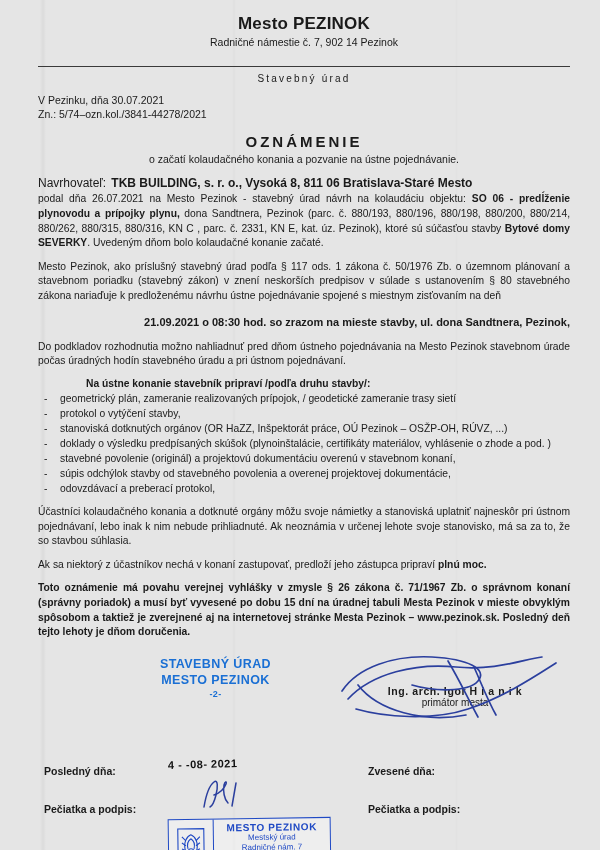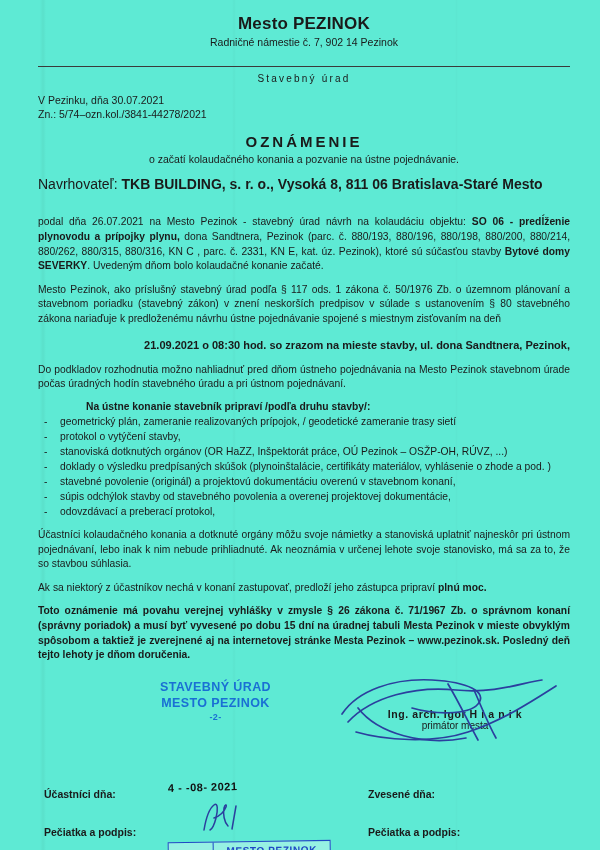--- a/index.html
+++ b/index.html
@@ -11,21 +11,21 @@
     width: 600px;
     height: 850px;
     position: relative;
     overflow: hidden;
     font-family: "Liberation Sans", sans-serif;
     color: #1a1a1a;
   }
   .page {
     position: absolute;
     inset: 0;
-    background: #5eead4;
+    background: #e5e5e5;
     padding: 0;
   }
   
   .streak {
     position: absolute;
     top: 0;
     bottom: 0;
     width: 6px;
     background: linear-gradient(to right, rgba(0,0,0,0.0), rgba(0,0,0,0.045), rgba(0,0,0,0.0));
     pointer-events: none;
@@ -72,22 +72,22 @@
     font-weight: bold;
     letter-spacing: 3px;
     margin: 12px 0 3px 0;
   }
   .doc-subtitle {
     text-align: center;
     font-size: 10.5px;
     margin-bottom: 11px;
   }
   .applicant-row {
-    font-size: 14px;
-    margin-bottom: 23px;
+    font-size: 12px;
+    margin-bottom: 2px;
   }
   .applicant-label { display: inline-block; min-width: 70px; }
   .applicant-name { font-weight: bold; }
 
   p.body {
     font-size: 10.3px;
     line-height: 1.42;
     text-align: justify;
     margin: 0 0 9px 0;
   }
@@ -314,21 +314,21 @@
       <div class="sig-block">
         <div class="sig-name">Ing. arch. Igor  H i a n i k</div>
         <div class="sig-role">primátor mesta</div>
       </div>
     </div>
 
     <div class="post-grid">
 
       <div class="col-left">
         <div class="row-a">
-          <span class="field-label">Účastníci dňa:</span>
+          <span class="field-label">Posledný dňa:</span>
         </div>
         <div class="field-label">Pečiatka a podpis:</div>
       </div>
 
       <div class="date-stamp">4 - -08- 2021</div>
 
       <svg class="initials" viewBox="0 0 46 30">
         <g fill="none" stroke="#2b3f9e" stroke-width="1.5" stroke-linecap="round">
           <path d="M6,28 C8,16 12,6 16,3 C20,0 20,8 18,16 C16,24 14,27 12,28"></path>
           <path d="M16,16 C22,14 26,10 28,5 C29,2 27,2 26,6 C25,12 26,20 30,24"></path>

